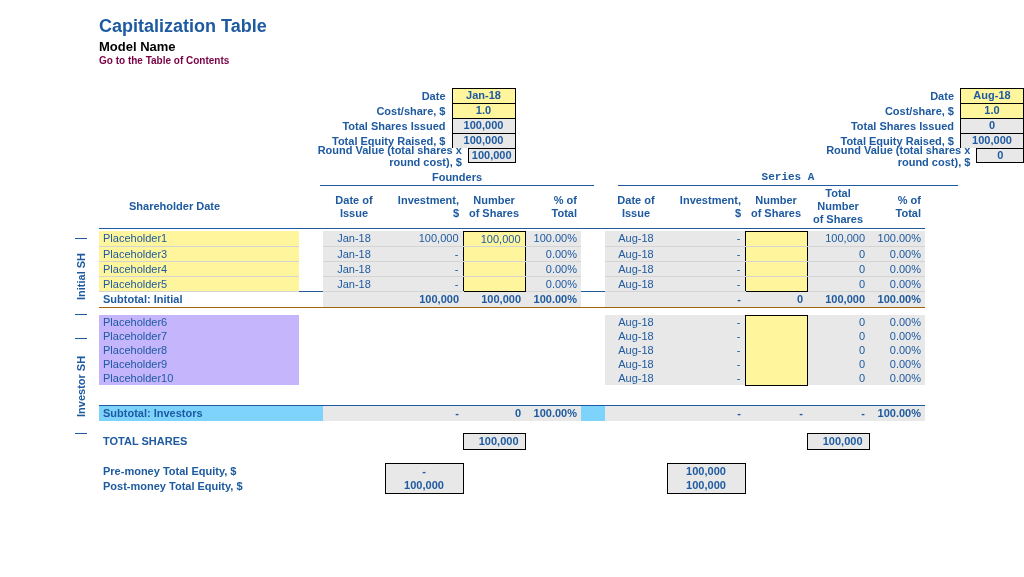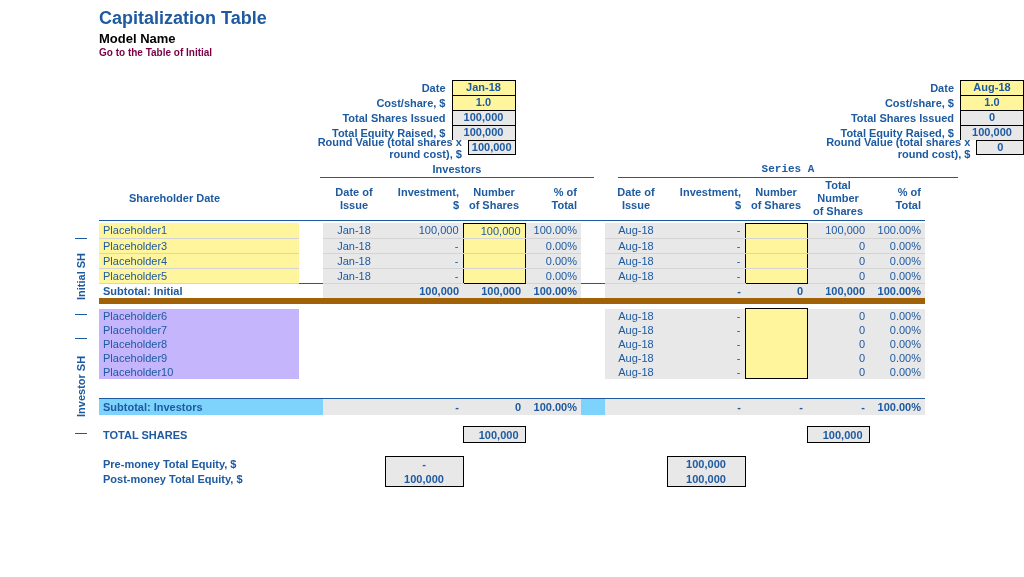--- a/index.html
+++ b/index.html
@@ -7,21 +7,21 @@
     margin: 0;
     padding: 0;
     font-family: Arial, Helvetica, sans-serif;
     font-size: 11px;
     background: #fff;
     width: 1024px;
     height: 577px;
     overflow: hidden;
     position: relative;
   }
-  .page { padding: 8px 0 0 0; }
+  .page { padding: 16px 0 0 0; }
   .title { color: #1e5aa0; font-weight: bold; font-size: 18px; margin-left: 99px; }
   .subtitle { color: #000; font-weight: bold; font-size: 13px; margin-left: 99px; margin-top: 2px; }
   .toc-link { color: #7a0045; font-weight: bold; font-size: 10px; margin-left: 99px; margin-top: 1px; cursor: pointer; }
 
   .summary-area {
     display: flex;
     margin-top: 22px;
   }
   .summary-block {
     display: flex;
@@ -70,21 +70,21 @@
   .data-row td.col-name { font-weight: normal; text-align: left; }
   .data-row td.yellow { background: #fff59d; }
   .data-row td.val { text-align: right; }
   .data-row td.ctr { text-align: center; }
 
   .box-cell-l { border-left: 1.5px solid #000; }
   .box-cell-r { border-right: 1.5px solid #000; }
   .box-cell-t { border-top: 1.5px solid #000; }
   .box-cell-b { border-bottom: 1.5px solid #000 !important; }
 
-  .subtotal-row td { color: #1e5aa0; font-weight: bold; background: #fff; border-top: 1px solid #1e5aa0; border-bottom: 6px solid #a16207; height: 16px; }
+  .subtotal-row td { color: #1e5aa0; font-weight: bold; background: #fff; border-top: 1px solid #1e5aa0; border-bottom: 1px solid #a16207; height: 16px; }
   .subtotal-row td.grey { background: #e8e8e8; }
   .subtotal-row td.val { text-align: right; }
 
   .open-row td { background: #fff; color: #1e5aa0; height: 14px; }
   .open-row td.yellow { background: #c4b5fd; }
   .open-row td.grey { background: #e8e8e8; }
   .open-row td.val { text-align: right; }
   .open-row td.ctr { text-align: center; }
 
   .spacer-row td { height: 8px; background: #fff; }
@@ -108,21 +108,21 @@
 
   .main-tbl { margin-left: 99px; }
   .name-hdr { text-align: left !important; padding-left: 30px; }
 </style>
 </head>
 <body>
 
 <div class="page">
   <div class="title">Capitalization Table</div>
   <div class="subtitle">Model Name</div>
-  <div class="toc-link">Go to the Table of Initial</div>
+  <div class="toc-link">Go to the Table of Contents</div>
 
   <div class="summary-area">
     <div class="summary-block" style="margin-left:300px;">
       <div class="summary-row">
           <div class="summary-label">Date</div>
           <div class="summary-val yellow">Jan-18</div>
         </div>
       <div class="summary-row">
           <div class="summary-label">Cost/share, $</div>
           <div class="summary-val yellow">1.0</div>
@@ -159,21 +159,21 @@
         </div>
       <div class="summary-row">
           <div class="summary-label">Round Value (total shares x round cost), $</div>
           <div class="summary-val last">0</div>
         </div>
     </div>
   </div>
 
   <div style="display:flex; margin-top:6px;">
     <div style="width:320px;"></div>
-    <div class="section-heading" style="width:274px;">Investors</div>
+    <div class="section-heading" style="width:274px;">Founders</div>
     <div style="width:24px;"></div>
     <div class="section-heading" style="width:340px;font-family:Liberation Mono, monospace;">Series A</div>
   </div>
 
   <div class="vert-label" style="left:75px; top:238px; height:77px;">Initial SH</div>
   <div class="vert-label" style="left:75px; top:338px; height:96px;">Investor SH</div>
 
   <table class="main-tbl">
     <tbody>
         <tr class="hdr-row">

